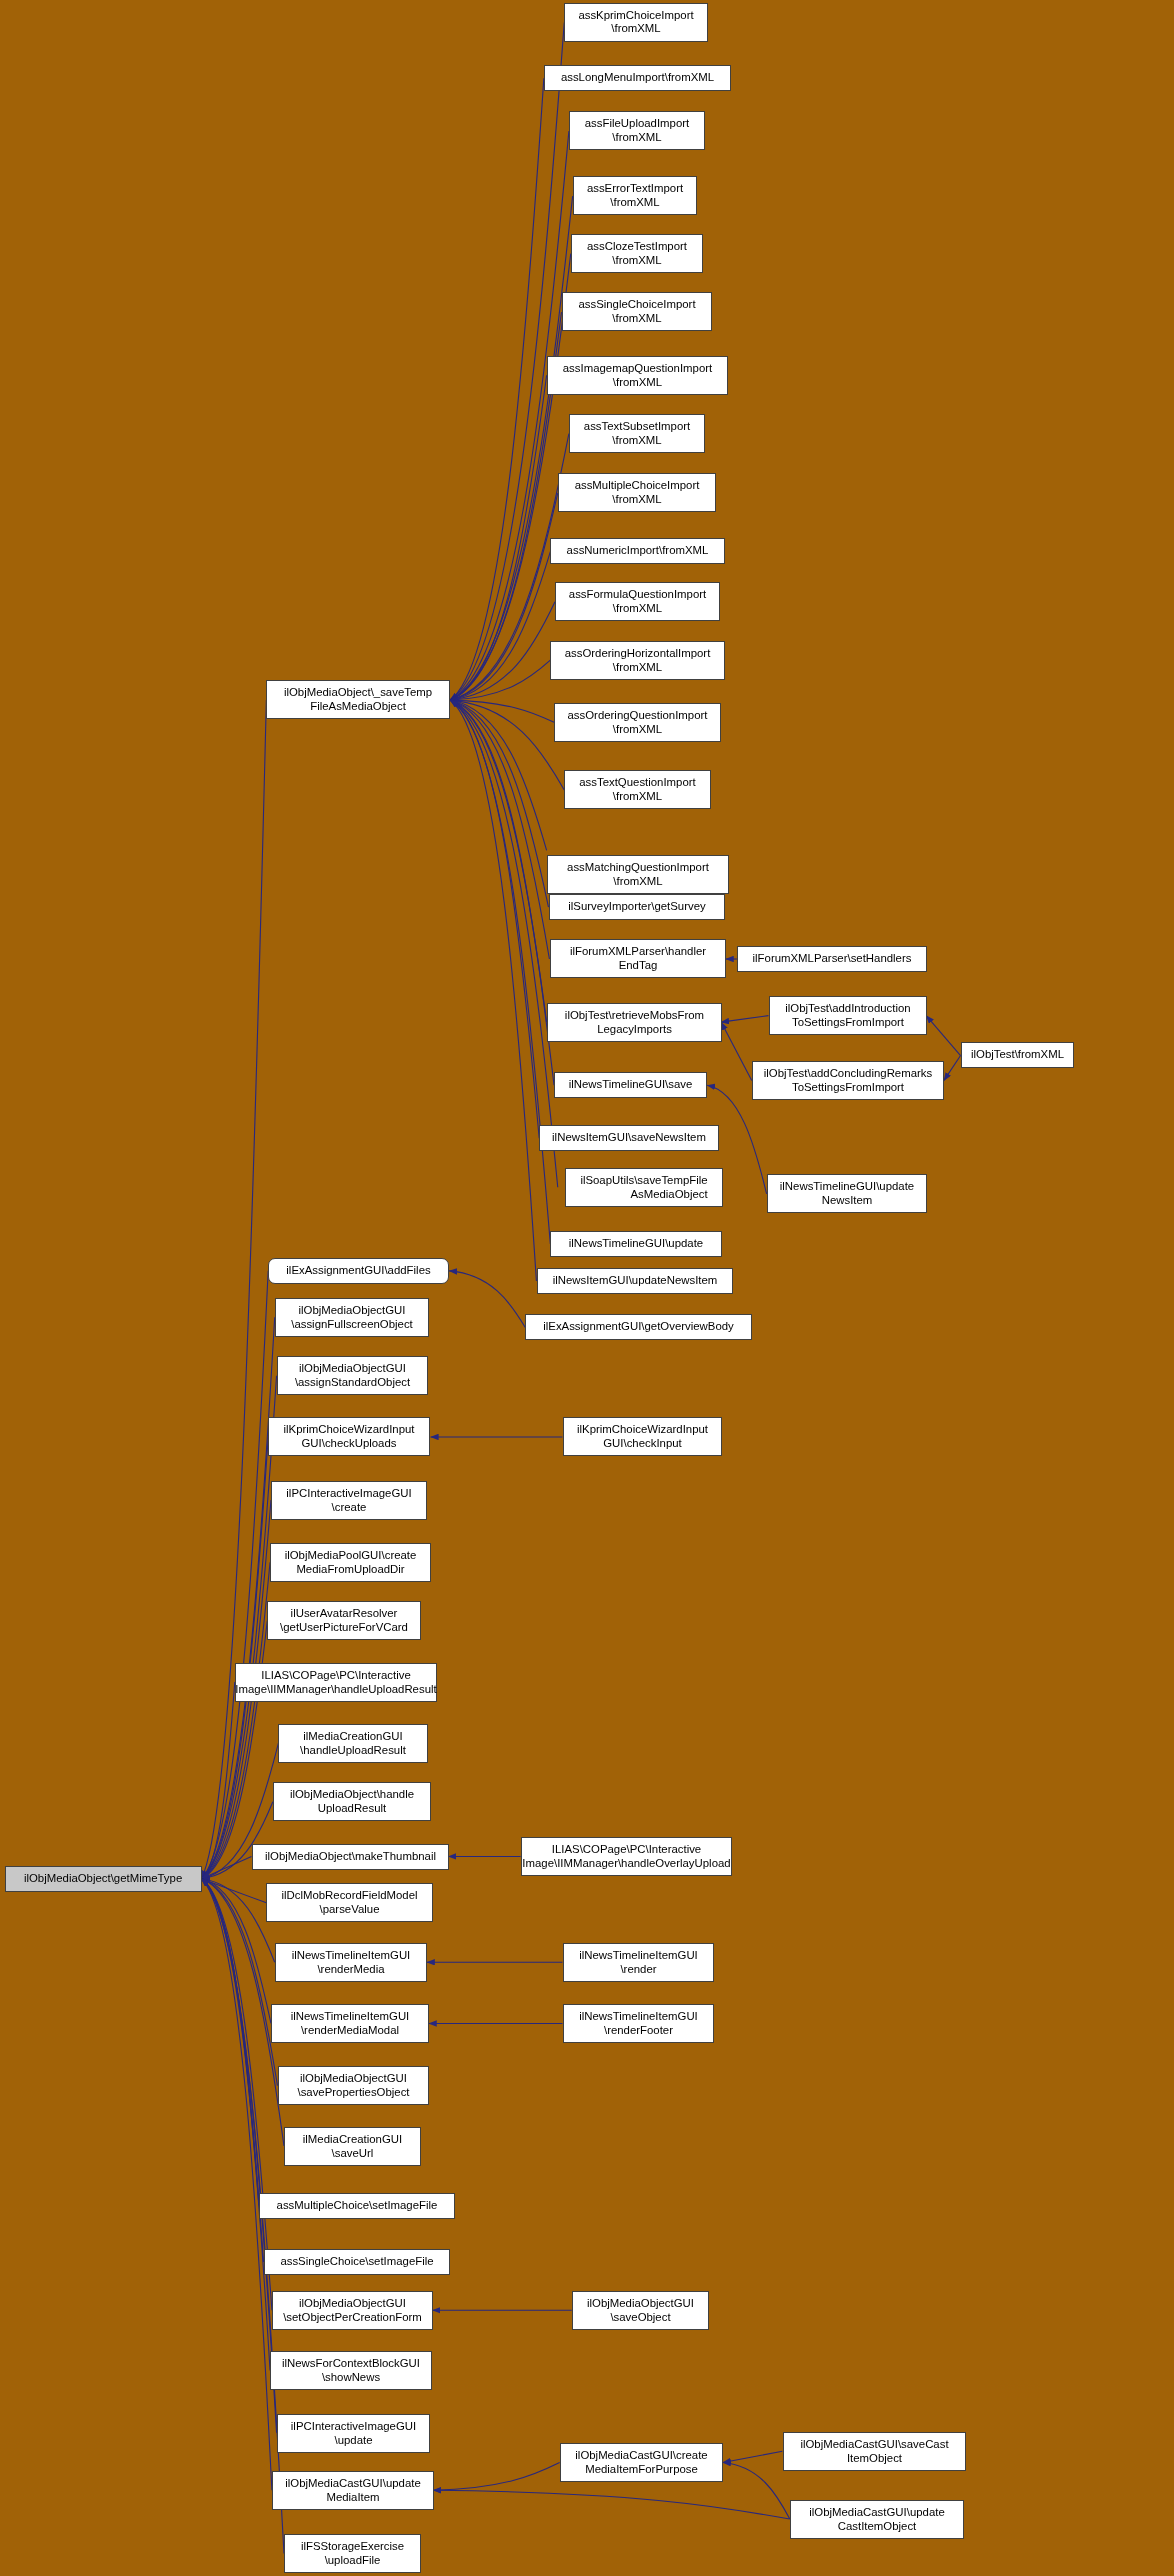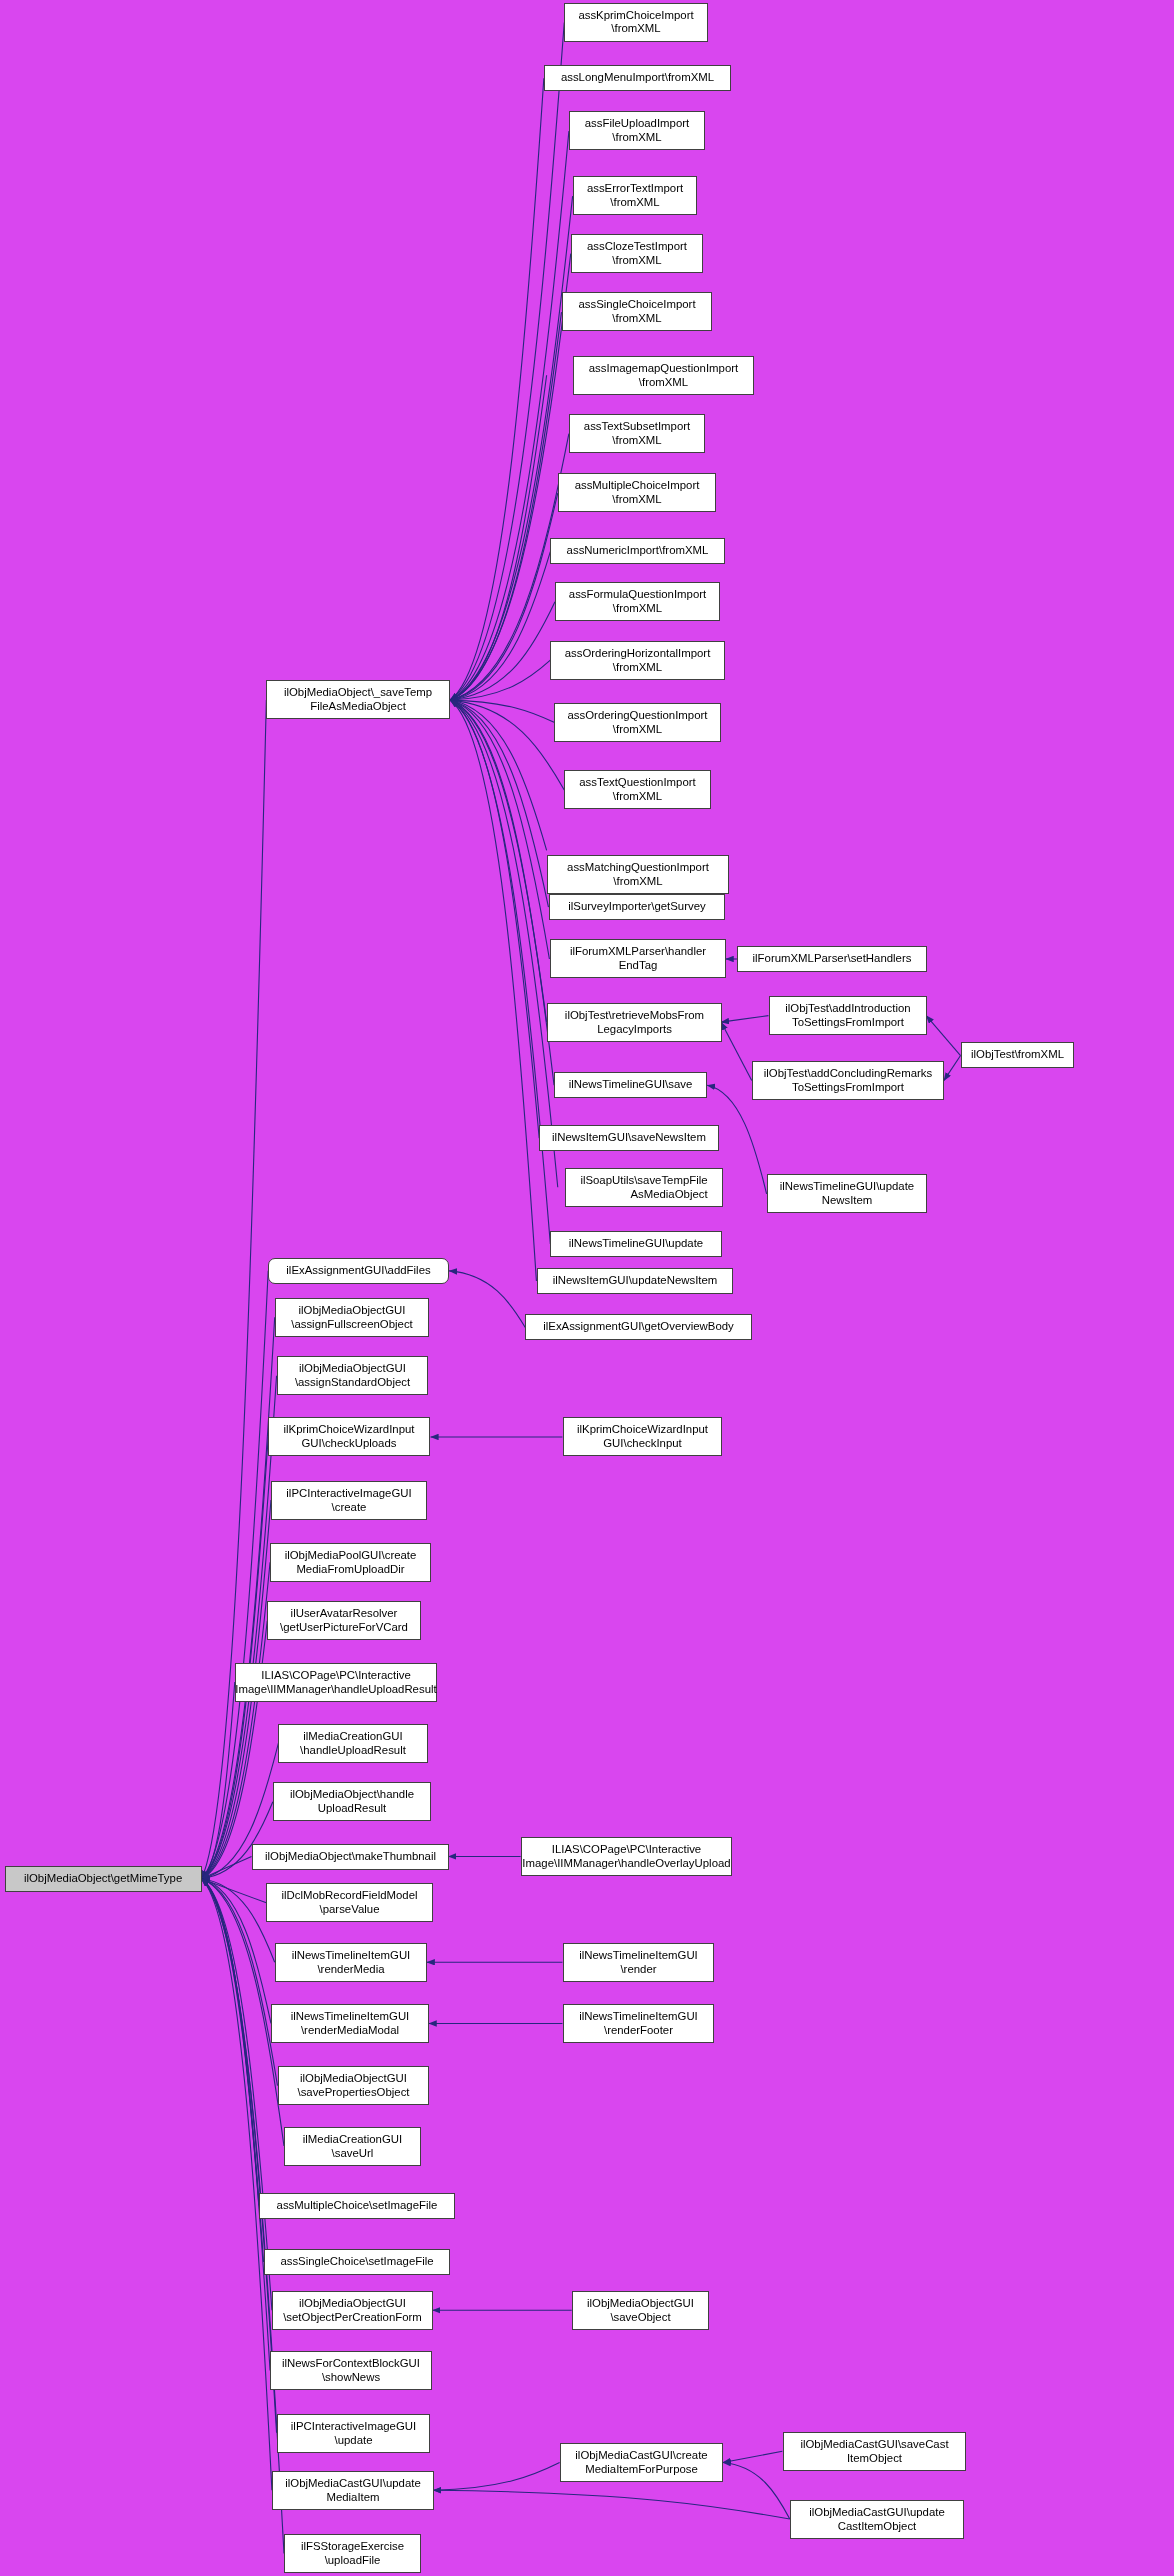--- a/index.html
+++ b/index.html
@@ -1,17 +1,17 @@
 <!DOCTYPE html>
 <html style="font-size:15px"><head>
 <meta charset="utf-8">
 <style>
   html,body{margin:0;padding:0;background:#ffffff;}
   body{font-family:"Liberation Sans",sans-serif;}
-  #canvas{position:relative;width:1174px;height:2576px;background:#d946ef;overflow:hidden;}
+  #canvas{position:relative;width:1174px;height:2576px;background:#a16207;overflow:hidden;}
   #edges{position:absolute;left:0;top:0;width:1174px;height:2576px;}
   .node{position:absolute;box-sizing:border-box;border:1.3px solid #404040;background:#ffffff;
         display:flex;align-items:center;justify-content:center;text-align:center;
         font-family:"Liberation Sans",sans-serif;font-size:11.4px;line-height:13.5px;color:#000000;
         padding:0.9px 2.8px;white-space:pre-line;z-index:2;}
   .node.root{background:#c8c8c8;border-color:#404040;}
 </style>
 </head>
 <body>
 
@@ -93,21 +93,21 @@
 \fromXML</div>
       <div class="node" style="left: 544px; top: 65px; width: 187px; height: 26px;">assLongMenuImport\fromXML</div>
       <div class="node" style="left: 569px; top: 111px; width: 136px; height: 39px;">assFileUploadImport
 \fromXML</div>
       <div class="node" style="left: 573px; top: 176px; width: 124px; height: 39px;">assErrorTextImport
 \fromXML</div>
       <div class="node" style="left: 571px; top: 234px; width: 132px; height: 39px;">assClozeTestImport
 \fromXML</div>
       <div class="node" style="left: 562px; top: 292px; width: 150px; height: 39px;">assSingleChoiceImport
 \fromXML</div>
-      <div class="node" style="left: 547px; top: 356px; width: 181px; height: 39px; margin-left: 26px;">assImagemapQuestionImport
+      <div class="node" style="left: 547px; top: 356px; width: 181px; height: 39px;">assImagemapQuestionImport
 \fromXML</div>
       <div class="node" style="left: 569px; top: 414px; width: 136px; height: 39px;">assTextSubsetImport
 \fromXML</div>
       <div class="node" style="left: 558px; top: 473px; width: 158px; height: 39px;">assMultipleChoiceImport
 \fromXML</div>
       <div class="node" style="left: 550px; top: 538px; width: 175px; height: 26px;">assNumericImport\fromXML</div>
       <div class="node" style="left: 555px; top: 582px; width: 165px; height: 39px;">assFormulaQuestionImport
 \fromXML</div>
       <div class="node" style="left: 550px; top: 641px; width: 175px; height: 39px;">assOrderingHorizontalImport
 \fromXML</div>

